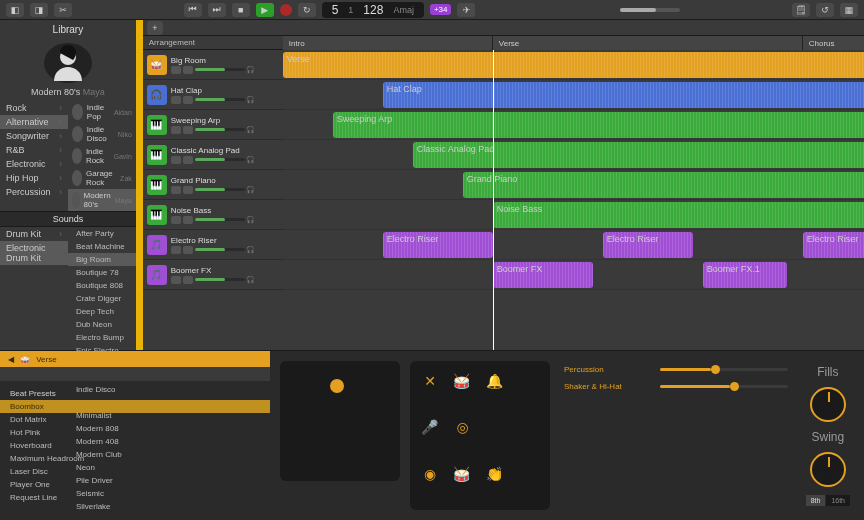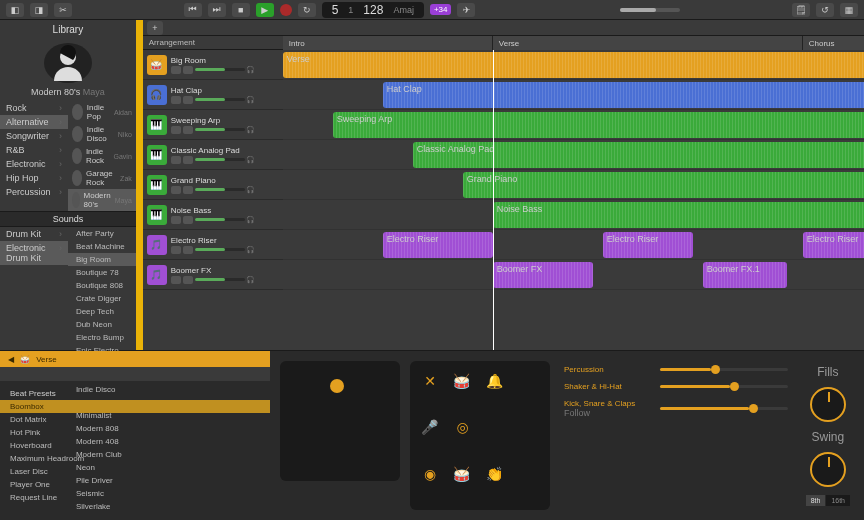--- a/index.html
+++ b/index.html
@@ -479,27 +479,20 @@
             <div class="knob" style="left:40%"></div>
           </div>
         </div>
         <div class="mix-row">
           <div class="mix-label">Shaker &amp; Hi-Hat</div>
           <div class="mix-slider">
             <div class="fill" style="width:55%"></div>
             <div class="knob" style="left:55%"></div>
           </div>
         </div>
-        <div class="mix-row">
-          <div class="mix-label">Kick, Snare &amp; Claps <span style="color:#777">Follow</span></div>
-          <div class="mix-slider">
-            <div class="fill" style="width:70%"></div>
-            <div class="knob" style="left:70%"></div>
-          </div>
-        </div>
       </div>
     <div class="knobs">
       <div class="knob-lbl">Fills</div>
       <div class="knob-big"></div>
       <div class="knob-lbl">Swing</div>
       <div class="knob-big"></div>
       <div class="toggle" id="swing-toggle">
           <div class="tog-b on">8th</div>
           <div class="tog-b">16th</div>
         </div>

